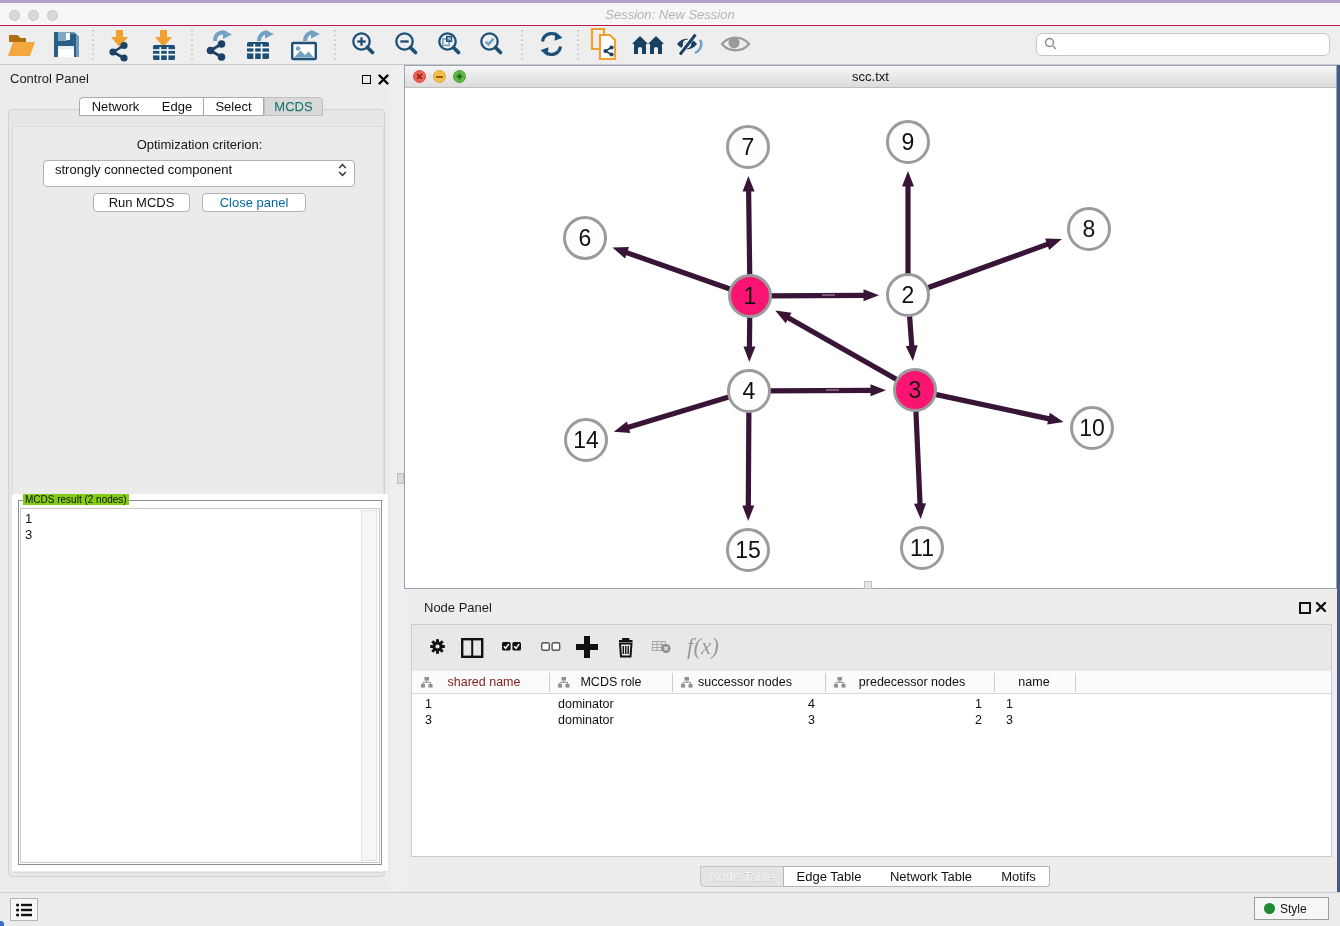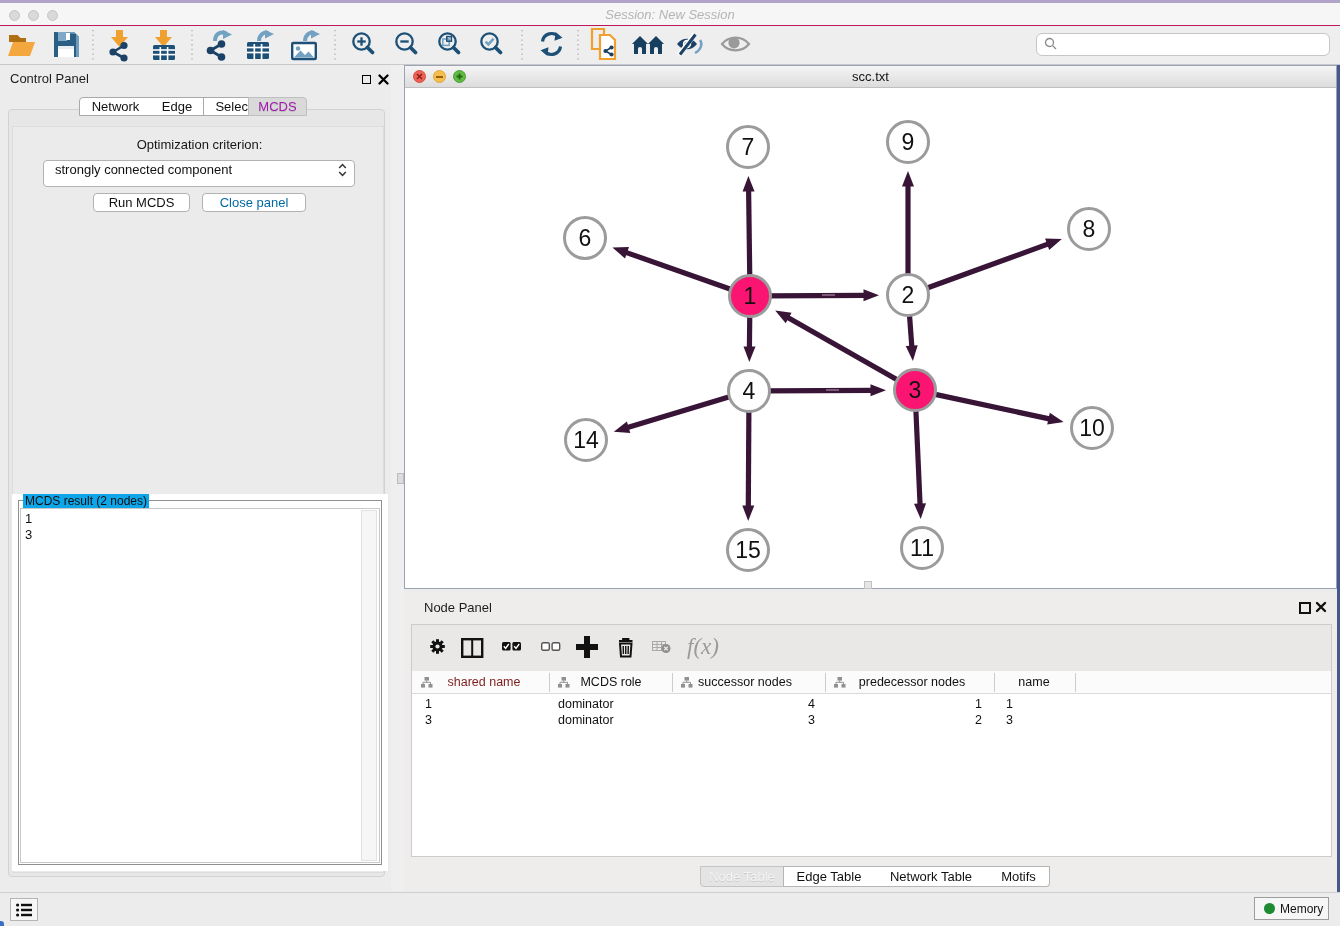--- a/index.html
+++ b/index.html
@@ -159,37 +159,37 @@
       <path d="M1.5 1.5 L9.5 9.5 M9.5 1.5 L1.5 9.5" stroke="#000" stroke-width="2.3" stroke-linecap="round"></path>
     </svg>
 
   <div class="abs" style="left:8px;top:109px;width:375px;height:766px;background:#e7e7e7;border:1px solid #d2d2d2;border-radius:4px;"></div>
   <div class="abs" style="left:12px;top:126px;width:370px;height:745px;background:#ebebeb;border:1px solid #dddddd;"></div>
 
   <div class="abs" style="left:79px;top:97px;width:243px;height:18px;">
     <div class="abs" style="left:0;top:0;width:71px;height:17px;background:#fff;border:1px solid #a9a9a9;border-radius:4px 0 0 0;text-align:center;font-size:13px;color:#111;line-height:17px;">Network</div>
     <div class="abs" style="left:72px;top:0;width:52px;height:17px;background:#fff;border:1px solid #a9a9a9;border-left:none;text-align:center;font-size:13px;color:#111;line-height:17px;">Edge</div>
     <div class="abs" style="left:125px;top:0;width:59px;height:17px;background:#fff;border:1px solid #a9a9a9;border-left:none;text-align:center;font-size:13px;color:#111;line-height:17px;">Select</div>
-    <div class="abs" style="left:169px;top:0;width:57px;height:17px;background:#d9d9d9;border:1px solid #bfbfbf;border-radius:0 4px 0 0;text-align:center;font-size:13px;color:#a21caf;line-height:17px;text-shadow:0 1px 0 #c0c0c0;">MCDS</div>
+    <div class="abs" style="left:185px;top:0;width:57px;height:17px;background:#d9d9d9;border:1px solid #bfbfbf;border-radius:0 4px 0 0;text-align:center;font-size:13px;color:#0f766e;line-height:17px;text-shadow:0 1px 0 #c0c0c0;">MCDS</div>
   </div>
 
   <div class="abs" style="left:12px;top:137px;width:375px;text-align:center;font-size:13px;color:#161616;">Optimization criterion:</div>
   <div class="abs" style="left:43px;top:160px;width:312px;height:27px;background:#fff;border:1px solid #b2b2b2;border-radius:4px;box-sizing:border-box;">
     <div class="abs" style="left:11px;top:1px;font-size:13px;color:#111;line-height:16px;">strongly connected component</div>
     <svg class="abs" style="right:7px;top:2px;" width="9" height="14" viewBox="0 0 9 14">
         <path d="M1.2 5 L4.5 1.5 L7.8 5" fill="none" stroke="#333" stroke-width="1.5"></path>
         <path d="M1.2 9 L4.5 12.5 L7.8 9" fill="none" stroke="#333" stroke-width="1.5"></path>
       </svg>
   </div>
   <div class="abs" style="left:93px;top:193px;width:97px;height:19px;background:#fff;border:1px solid #b2b2b2;border-radius:4px;box-sizing:border-box;text-align:center;font-size:13px;color:#111;line-height:17px;">Run MCDS</div>
   <div class="abs" style="left:202px;top:193px;width:104px;height:19px;background:#fff;border:1px solid #b2b2b2;border-radius:4px;box-sizing:border-box;text-align:center;font-size:13px;color:#0369a1;line-height:17px;">Close panel</div>
 
   <div class="abs" style="left:12px;top:494px;width:376px;height:377px;background:#fff;"></div>
   <div class="abs" style="left:18px;top:500px;width:364px;height:365px;border:1px solid #8f8f8f;box-sizing:border-box;"></div>
-  <div class="abs" style="left:23px;top:494px;font-size:12px;color:#111;background:#0ea5e9;padding:0 2px;">MCDS result (2 nodes)</div>
+  <div class="abs" style="left:23px;top:494px;font-size:10px;color:#111;background:#84cc16;padding:0 2px;">MCDS result (2 nodes)</div>
   <div class="abs" style="left:20px;top:508px;width:360px;height:355px;background:#fff;border:1px solid #c8c8c8;box-sizing:border-box;">
     <div style="position:absolute;right:2px;top:1px;width:14px;height:349px;background:#f6f6f6;border:1px solid #e2e2e2;"></div>
     <div style="position:absolute;left:4px;top:2px;font-size:13px;color:#111;line-height:16px;">1<br>3</div>
   </div>
 
   <div class="abs" style="left:391px;top:65px;width:14px;height:826px;background:#efefef;"></div>
   <div class="abs" style="left:397px;top:473px;width:7px;height:11px;background:#dcdcdc;border:1px solid #bdbdbd;box-sizing:border-box;"></div>
 
   <div class="abs" style="left:404px;top:65px;width:933px;height:524px;border:1px solid #9aa3b5;box-sizing:border-box;background:#fff;">
     <div style="position:absolute;left:0;top:0;width:931px;height:21px;background:linear-gradient(#f5f5f5,#dcdcdc);border-bottom:1px solid #c0c0c0;">
@@ -403,17 +403,17 @@
       <circle cx="1.6" cy="2" r="1.6" fill="#111"></circle>
         <rect x="5" y="0.8" width="11" height="2.4" fill="#111"></rect>
       <circle cx="1.6" cy="7" r="1.6" fill="#111"></circle>
         <rect x="5" y="5.8" width="11" height="2.4" fill="#111"></rect>
       <circle cx="1.6" cy="12" r="1.6" fill="#111"></circle>
         <rect x="5" y="10.8" width="11" height="2.4" fill="#111"></rect>
     </svg>
   </div>
   <div class="abs" style="left:1254px;top:897px;width:75px;height:23px;background:#f6f6f6;border:1px solid #9d9d9d;box-sizing:border-box;">
     <div style="position:absolute;left:9px;top:5px;width:11px;height:11px;border-radius:50%;background:#1e8a31;"></div>
-    <div style="position:absolute;left:25px;top:4px;font-size:12px;color:#111;">Memory</div>
+    <div style="position:absolute;left:25px;top:4px;font-size:12px;color:#111;">Style</div>
   </div>
 
 <div class="abs" style="left:0;top:921px;width:4px;height:5px;background:#3a6fc4;border-radius:0 3px 0 0;"></div>
 </div>
 
 </body></html>

